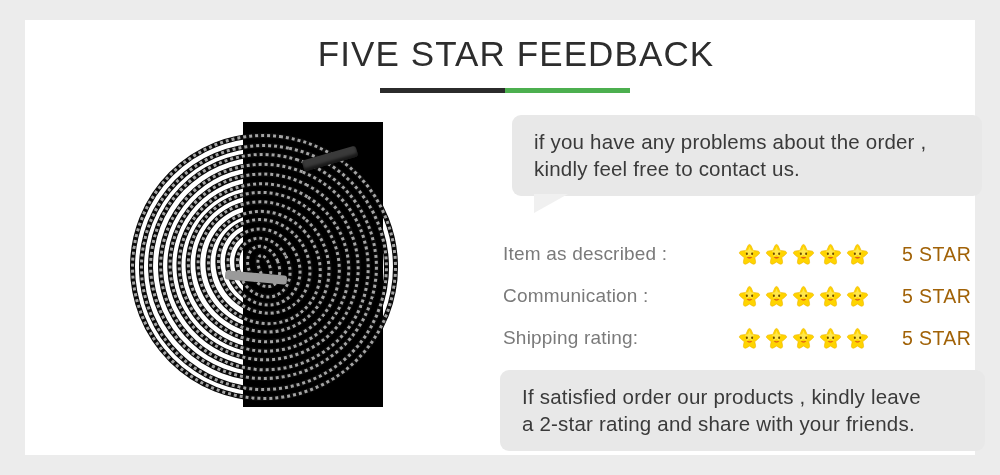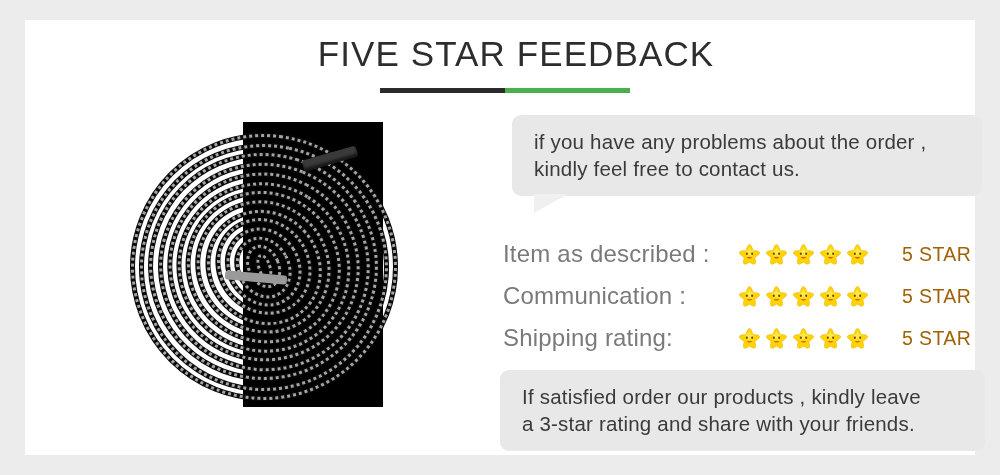--- a/index.html
+++ b/index.html
@@ -171,21 +171,21 @@
     top: 118px;
     width: 500px;
   }
   .rating-row {
     display: flex;
     align-items: center;
     height: 42px;
   }
   .rating-label {
     width: 235px;
-    font-size: 24px;
+    font-size: 19px;
     color: #7a7a7a;
     letter-spacing: .2px;
     white-space: nowrap;
   }
   .rating-stars {
     width: 140px;
     display: flex;
     align-items: center;
     gap: 4px;
   }
@@ -425,18 +425,18 @@
                 </g>
               </svg>
             </div>
           <div class="rating-value">5 STAR</div>
         </div>
 
       </div>
 
       <div id="bubble-bottom" class="speech-bubble">
         <div>If satisfied order our products ,  kindly leave</div>
-        <div>a 3-star rating and share with your friends.</div>
+        <div>a 2-star rating and share with your friends.</div>
       </div>
 
     </div>
   </div>
 </div>
 
 </body></html>

